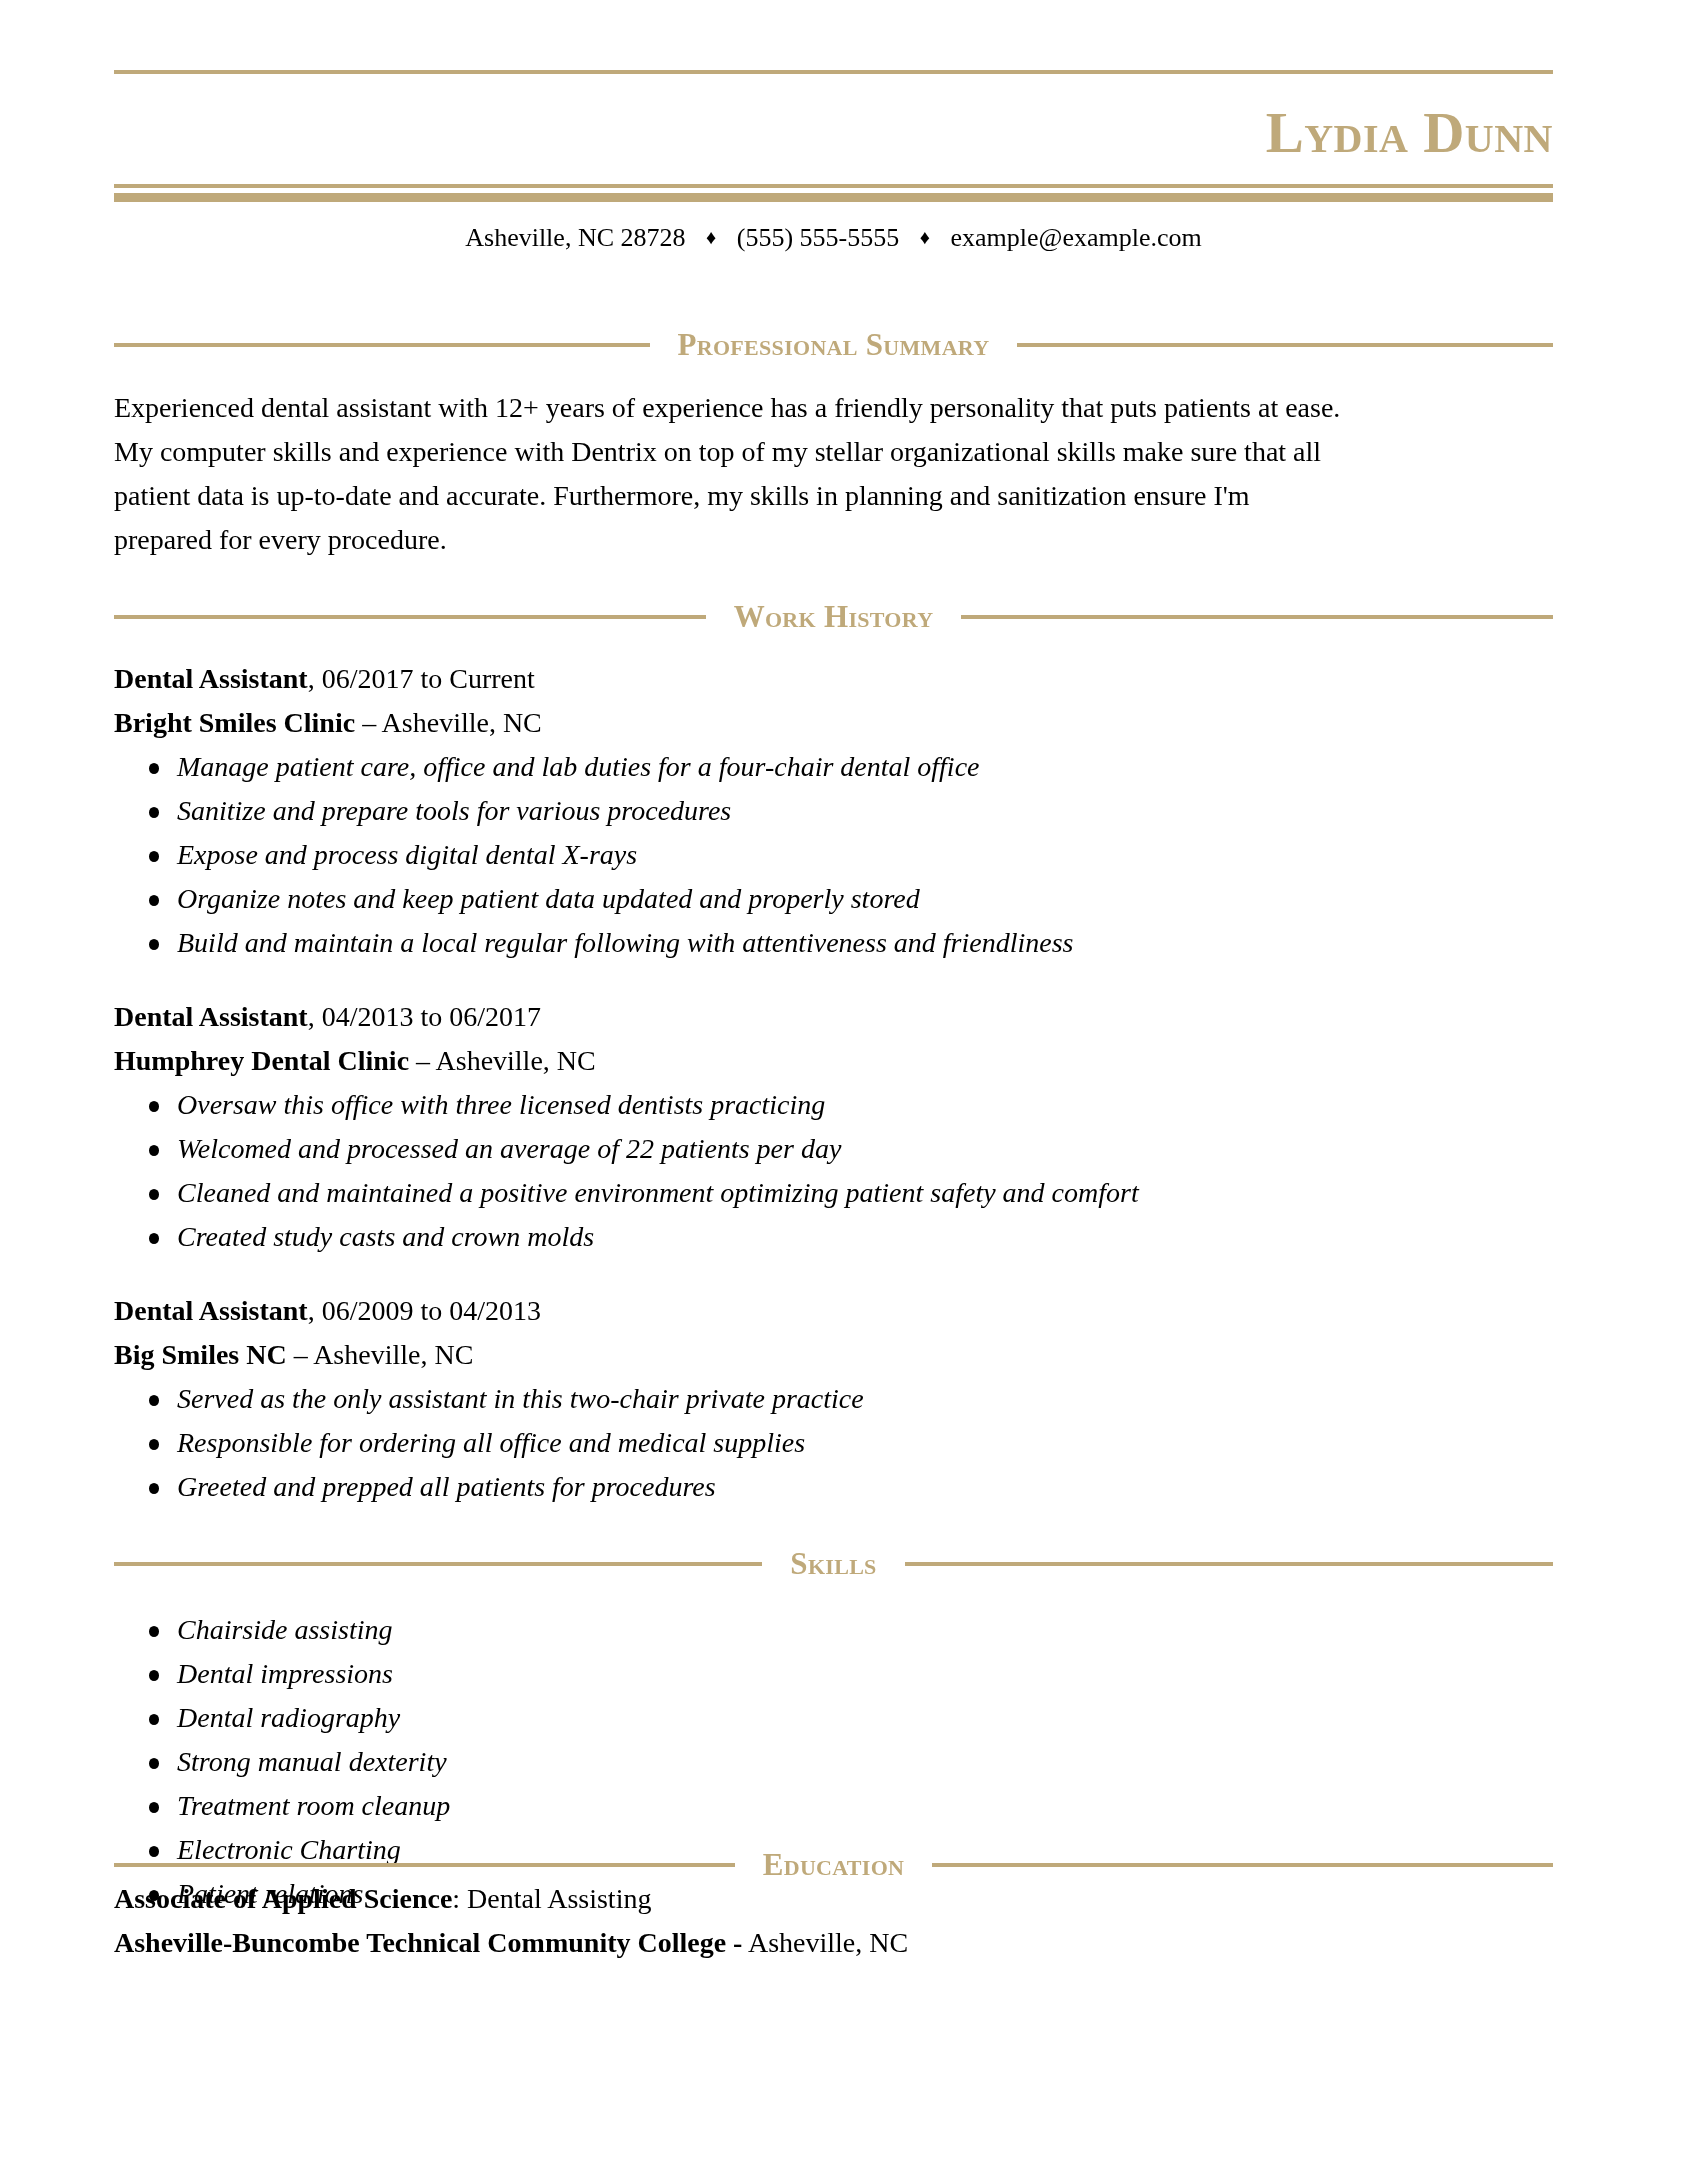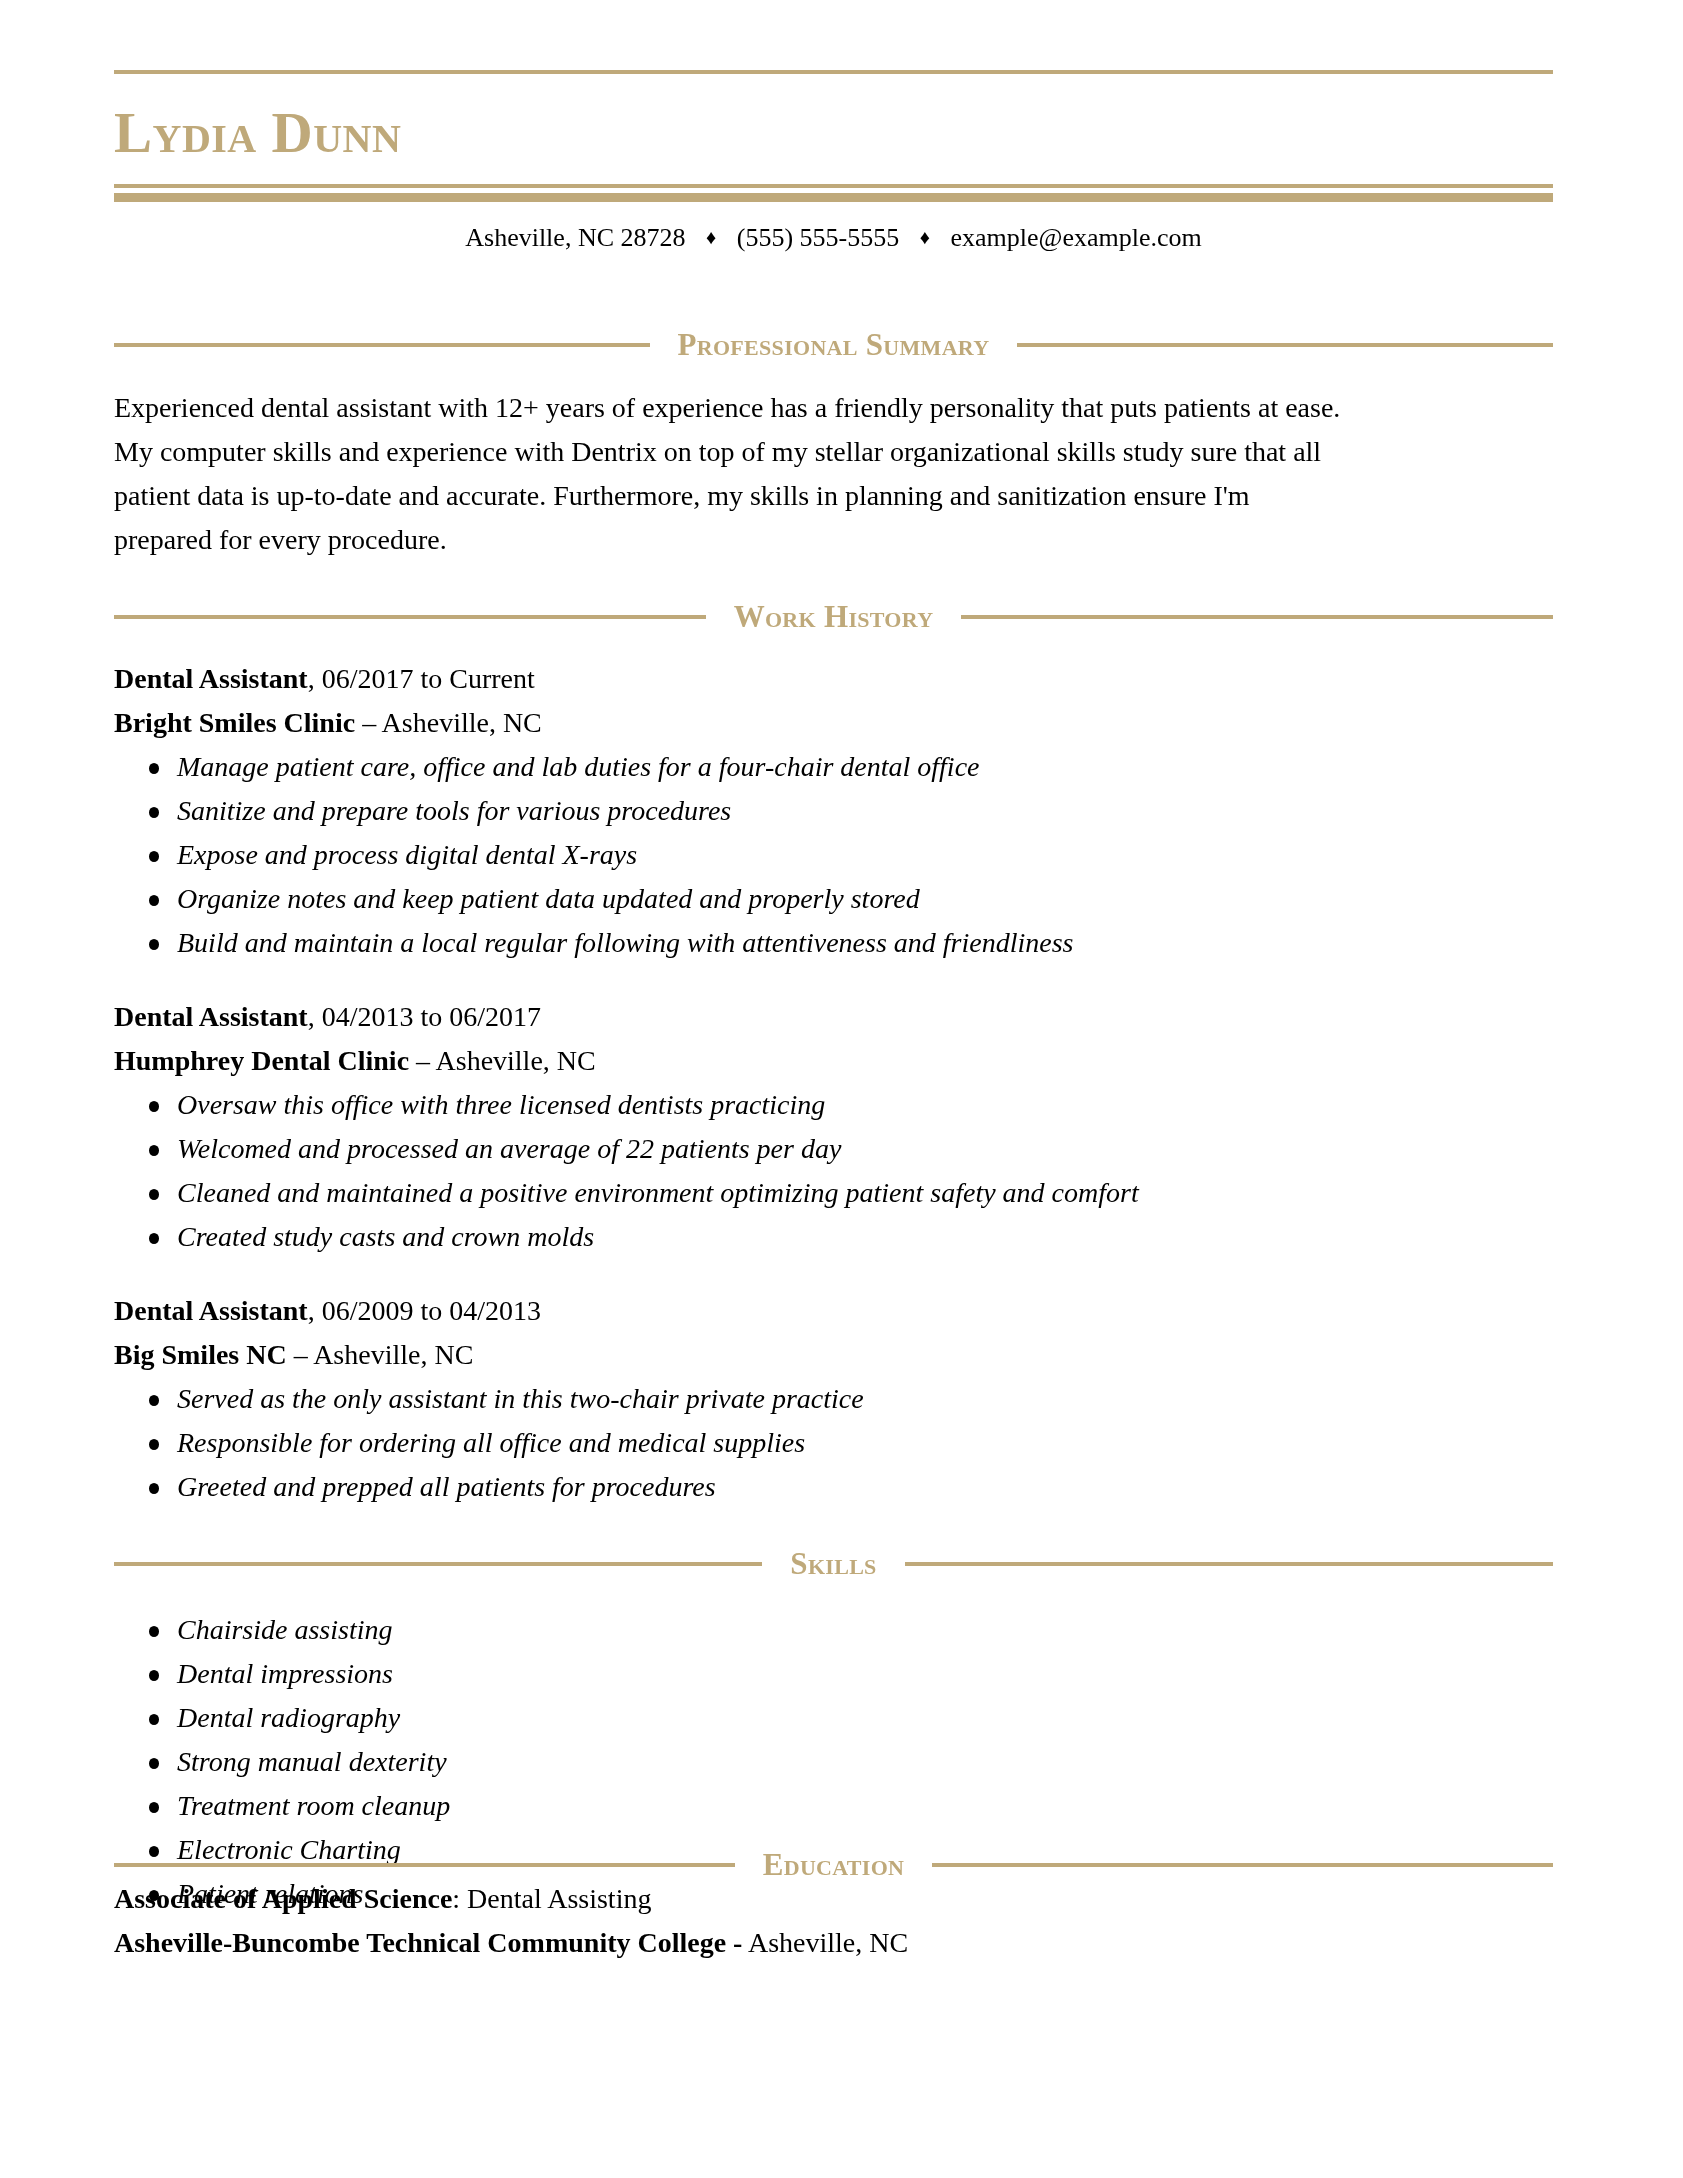--- a/index.html
+++ b/index.html
@@ -1,20 +1,20 @@
 <!DOCTYPE html>
 <html><head>
 <meta charset="utf-8">
 <style>
   html, body { margin: 0; padding: 0; background: #ffffff; }
   body { width: 1683px; height: 2178px; position: relative; font-family: "Liberation Serif", "DejaVu Serif", serif; color: #000; }
   .page { position: absolute; left: 114px; top: 0; width: 1439px; }
   .rule { background: #BFA97A; width: 100%; }
   .top-rule { position: absolute; top: 70px; height: 4px; }
-  .name { position: absolute; top: 97px; width: 100%; text-align: left; color: #BFA97A; font-weight: bold; font-size: 57px; font-variant: small-caps; letter-spacing: 0.5px; line-height: 71px; }
+  .name { position: absolute; top: 97px; width: 100%; text-align: right; color: #BFA97A; font-weight: bold; font-size: 57px; font-variant: small-caps; letter-spacing: 0.5px; line-height: 71px; }
   .rule-thin { position: absolute; top: 184px; height: 4px; }
   .rule-thick { position: absolute; top: 193px; height: 9px; }
   .contact { position: absolute; top: 220px; width: 100%; text-align: center; font-size: 26px; line-height: 36px; }
   .contact .sep { margin: 0 14px; font-size: 20px; position: relative; top: -2px; }
   .section-head { position: absolute; width: 100%; height: 40px; display: flex; align-items: center; }
   .section-head .line { flex: 1; height: 4px; background: #BFA97A; }
   .section-head .title { color: #BFA97A; font-weight: bold; font-size: 31px; font-variant: small-caps; padding: 0 28px; letter-spacing: 0.3px; line-height: 40px; }
   .summary { position: absolute; top: 386px; width: 100%; font-size: 28px; line-height: 44px; }
   .block { position: absolute; width: 100%; font-size: 28px; line-height: 44px; }
   .block .row { height: 44px; white-space: nowrap; }
@@ -44,21 +44,21 @@
     <span>example@example.com</span>
   </div>
 
   <div class="section-head" style="top:325px;justify-content:flex-end;">
     <div class="line"></div>
     <div class="title">Professional Summary</div>
     <div class="line"></div>
   </div>
   <div class="summary">
     <div>Experienced dental assistant with 12+ years of experience has a friendly personality that puts patients at ease.</div>
-    <div>My computer skills and experience with Dentrix on top of my stellar organizational skills study sure that all</div>
+    <div>My computer skills and experience with Dentrix on top of my stellar organizational skills make sure that all</div>
     <div>patient data is up-to-date and accurate. Furthermore, my skills in planning and sanitization ensure I'm</div>
     <div>prepared for every procedure.</div>
   </div>
 
   <div class="section-head" style="top:597px;">
     <div class="line"></div>
     <div class="title">Work History</div>
     <div class="line"></div>
   </div>
 

